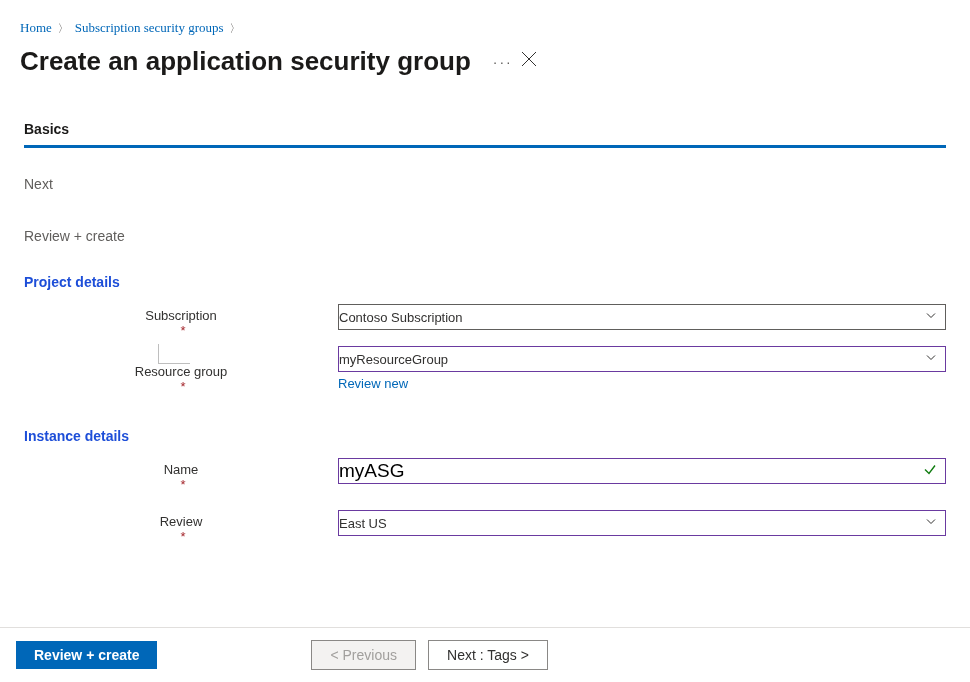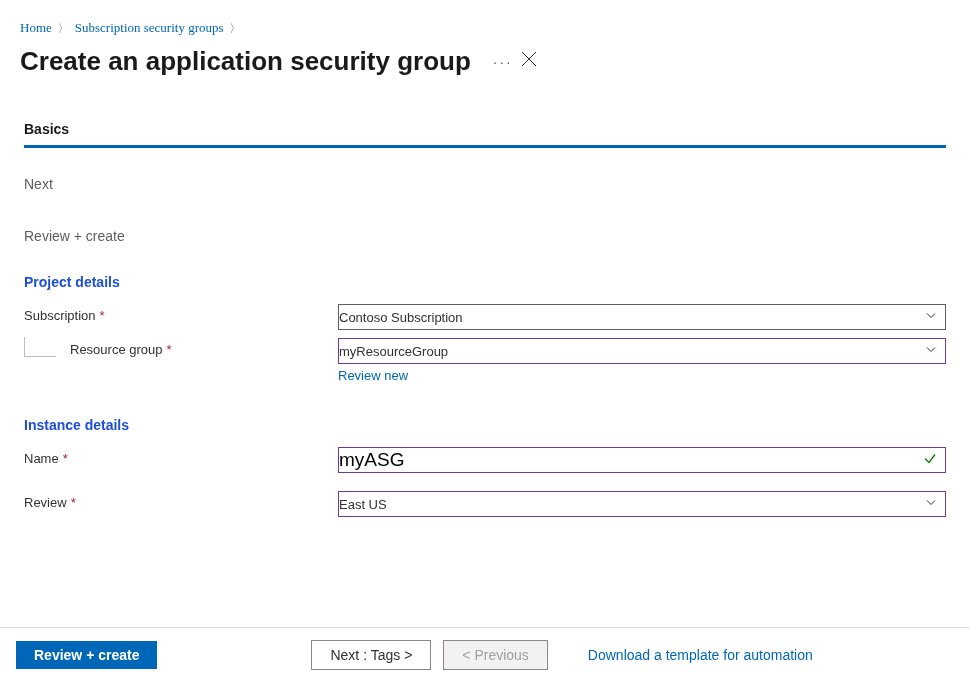--- a/index.html
+++ b/index.html
@@ -93,20 +93,21 @@
       border-left: 1px solid #bebebe;
       border-bottom: 1px solid #bebebe;
       margin-right: 14px;
       margin-top: -6px;
     }
     .label-col {
       width: 314px;
       display: flex;
       align-items: center;
       padding-top: 4px;
+      flex-direction: column;
     }
     .label-text {
       font-size: 13px;
       color: #323130;
     }
     .req {
       color: #a4262c;
       margin-left: 4px;
     }
     .control-col {
@@ -297,16 +298,15 @@
             <polyline points="2,4 6,8 10,4" fill="none" stroke="#323130" stroke-width="1"></polyline>
           </svg>
       </span>
     </div>
   </div>
 </div>
 
 <div class="footer">
   <button class="btn-primary">Review + create</button>
   <div class="spacer"></div>
+  <button class="btn-secondary disabled">&lt; Previous</button>
   <button class="btn-secondary">Next : Tags &gt;</button>
-  <button class="btn-secondary disabled">&lt; Previous</button>
-  <span class="footer-link">Download a template for automation</span>
 </div>
 
 </body></html>

